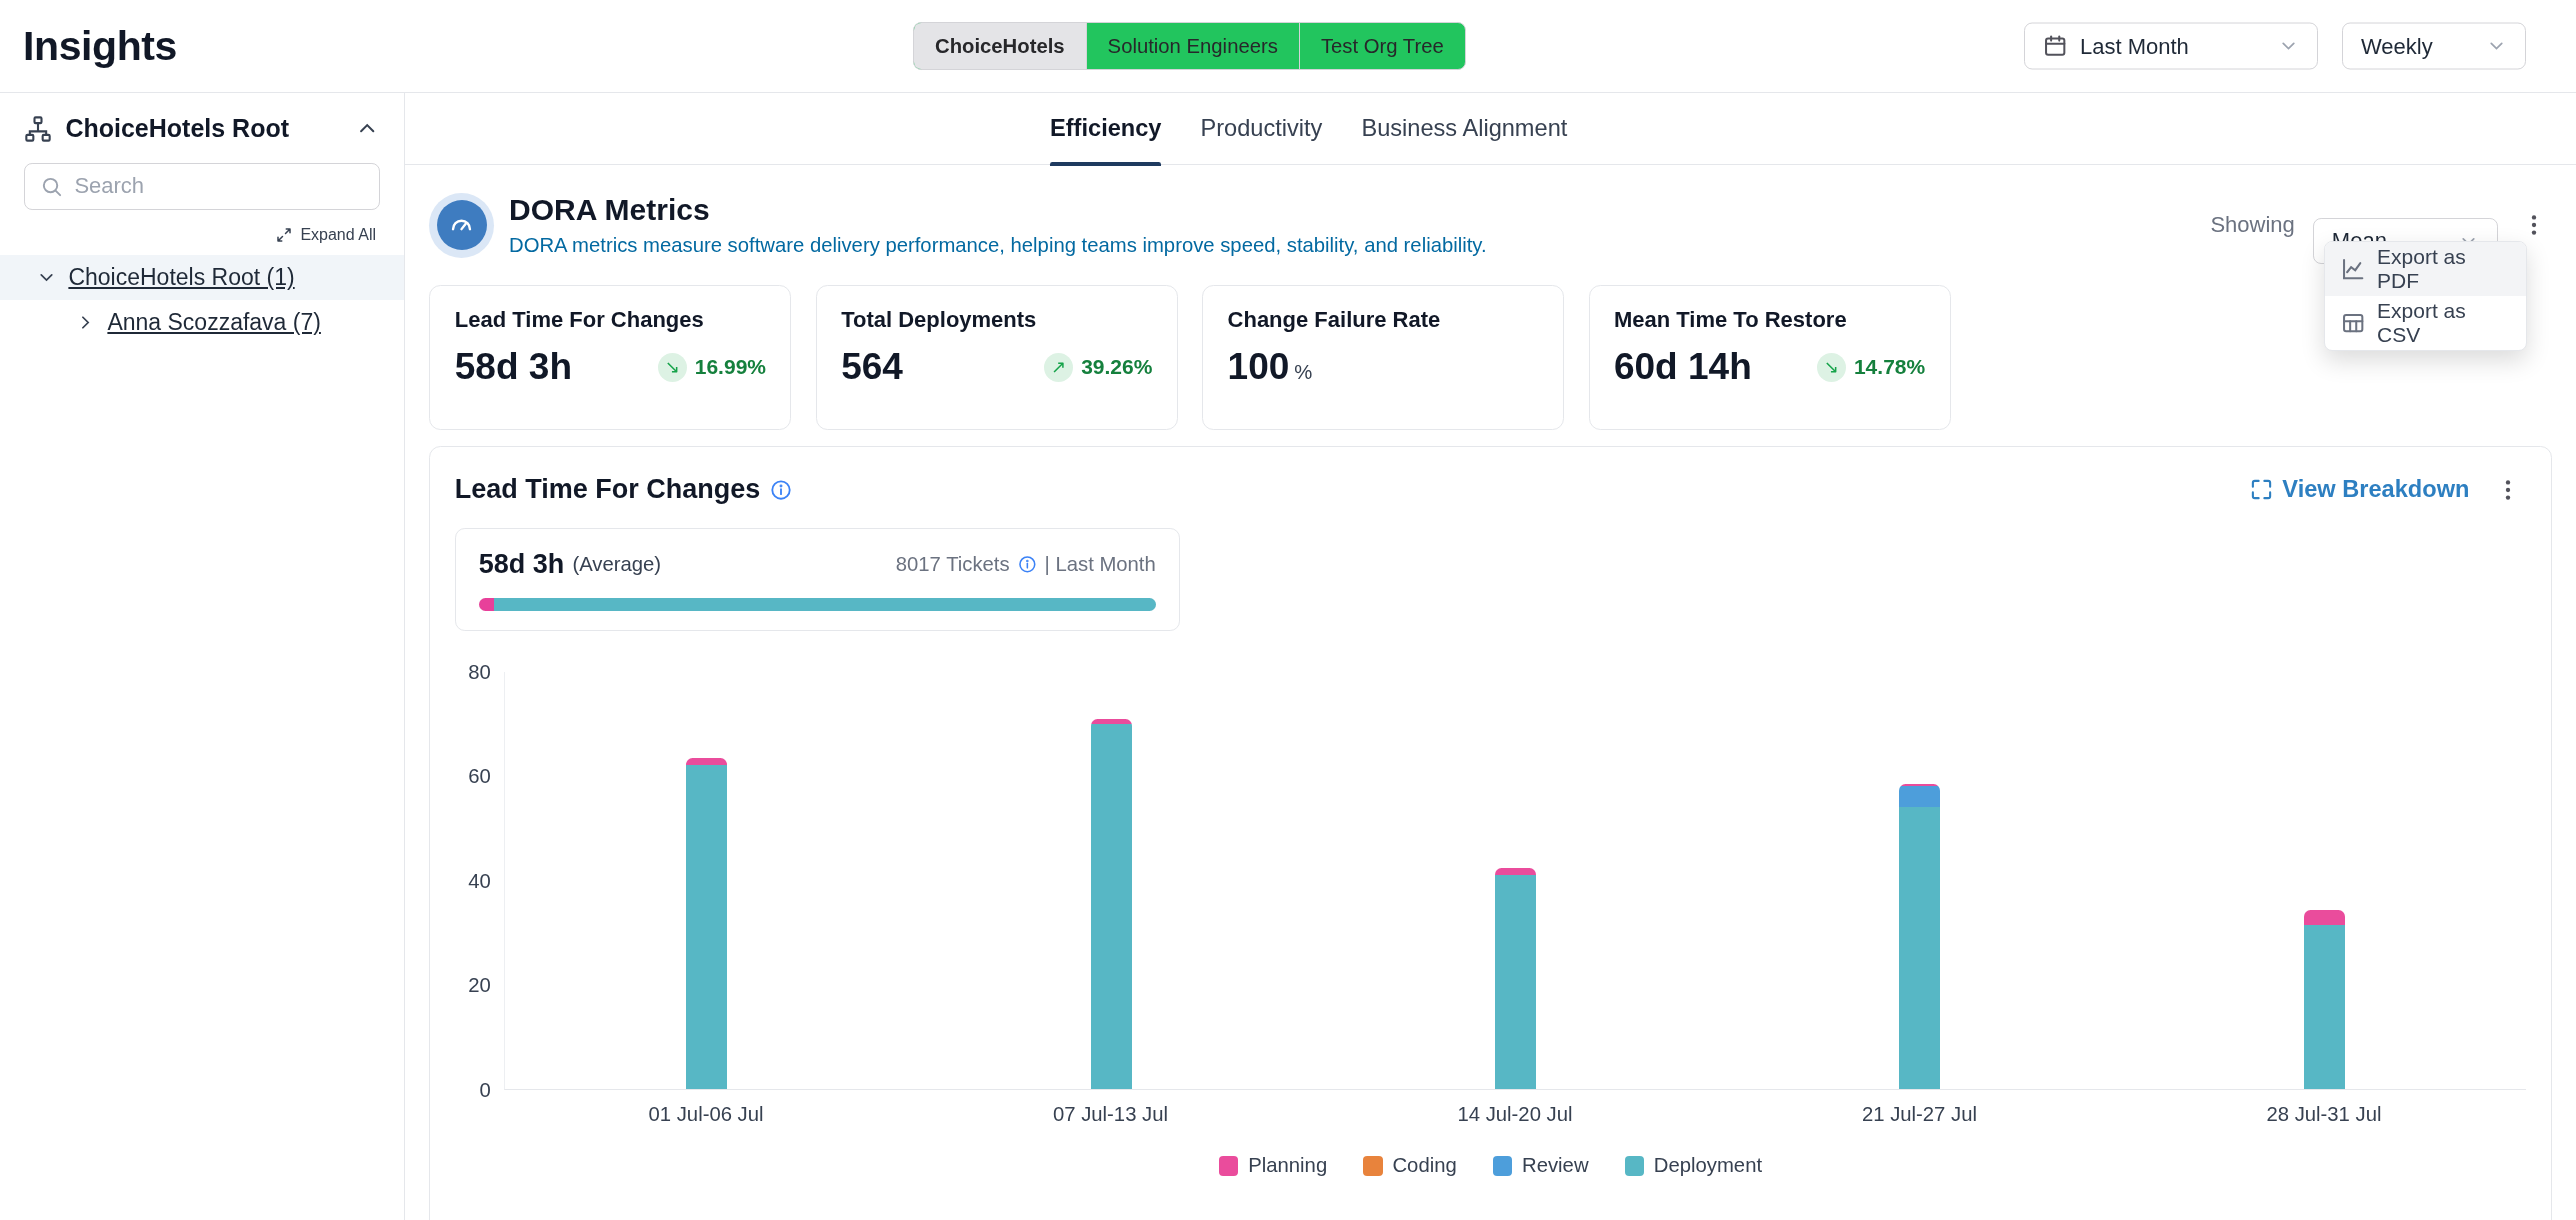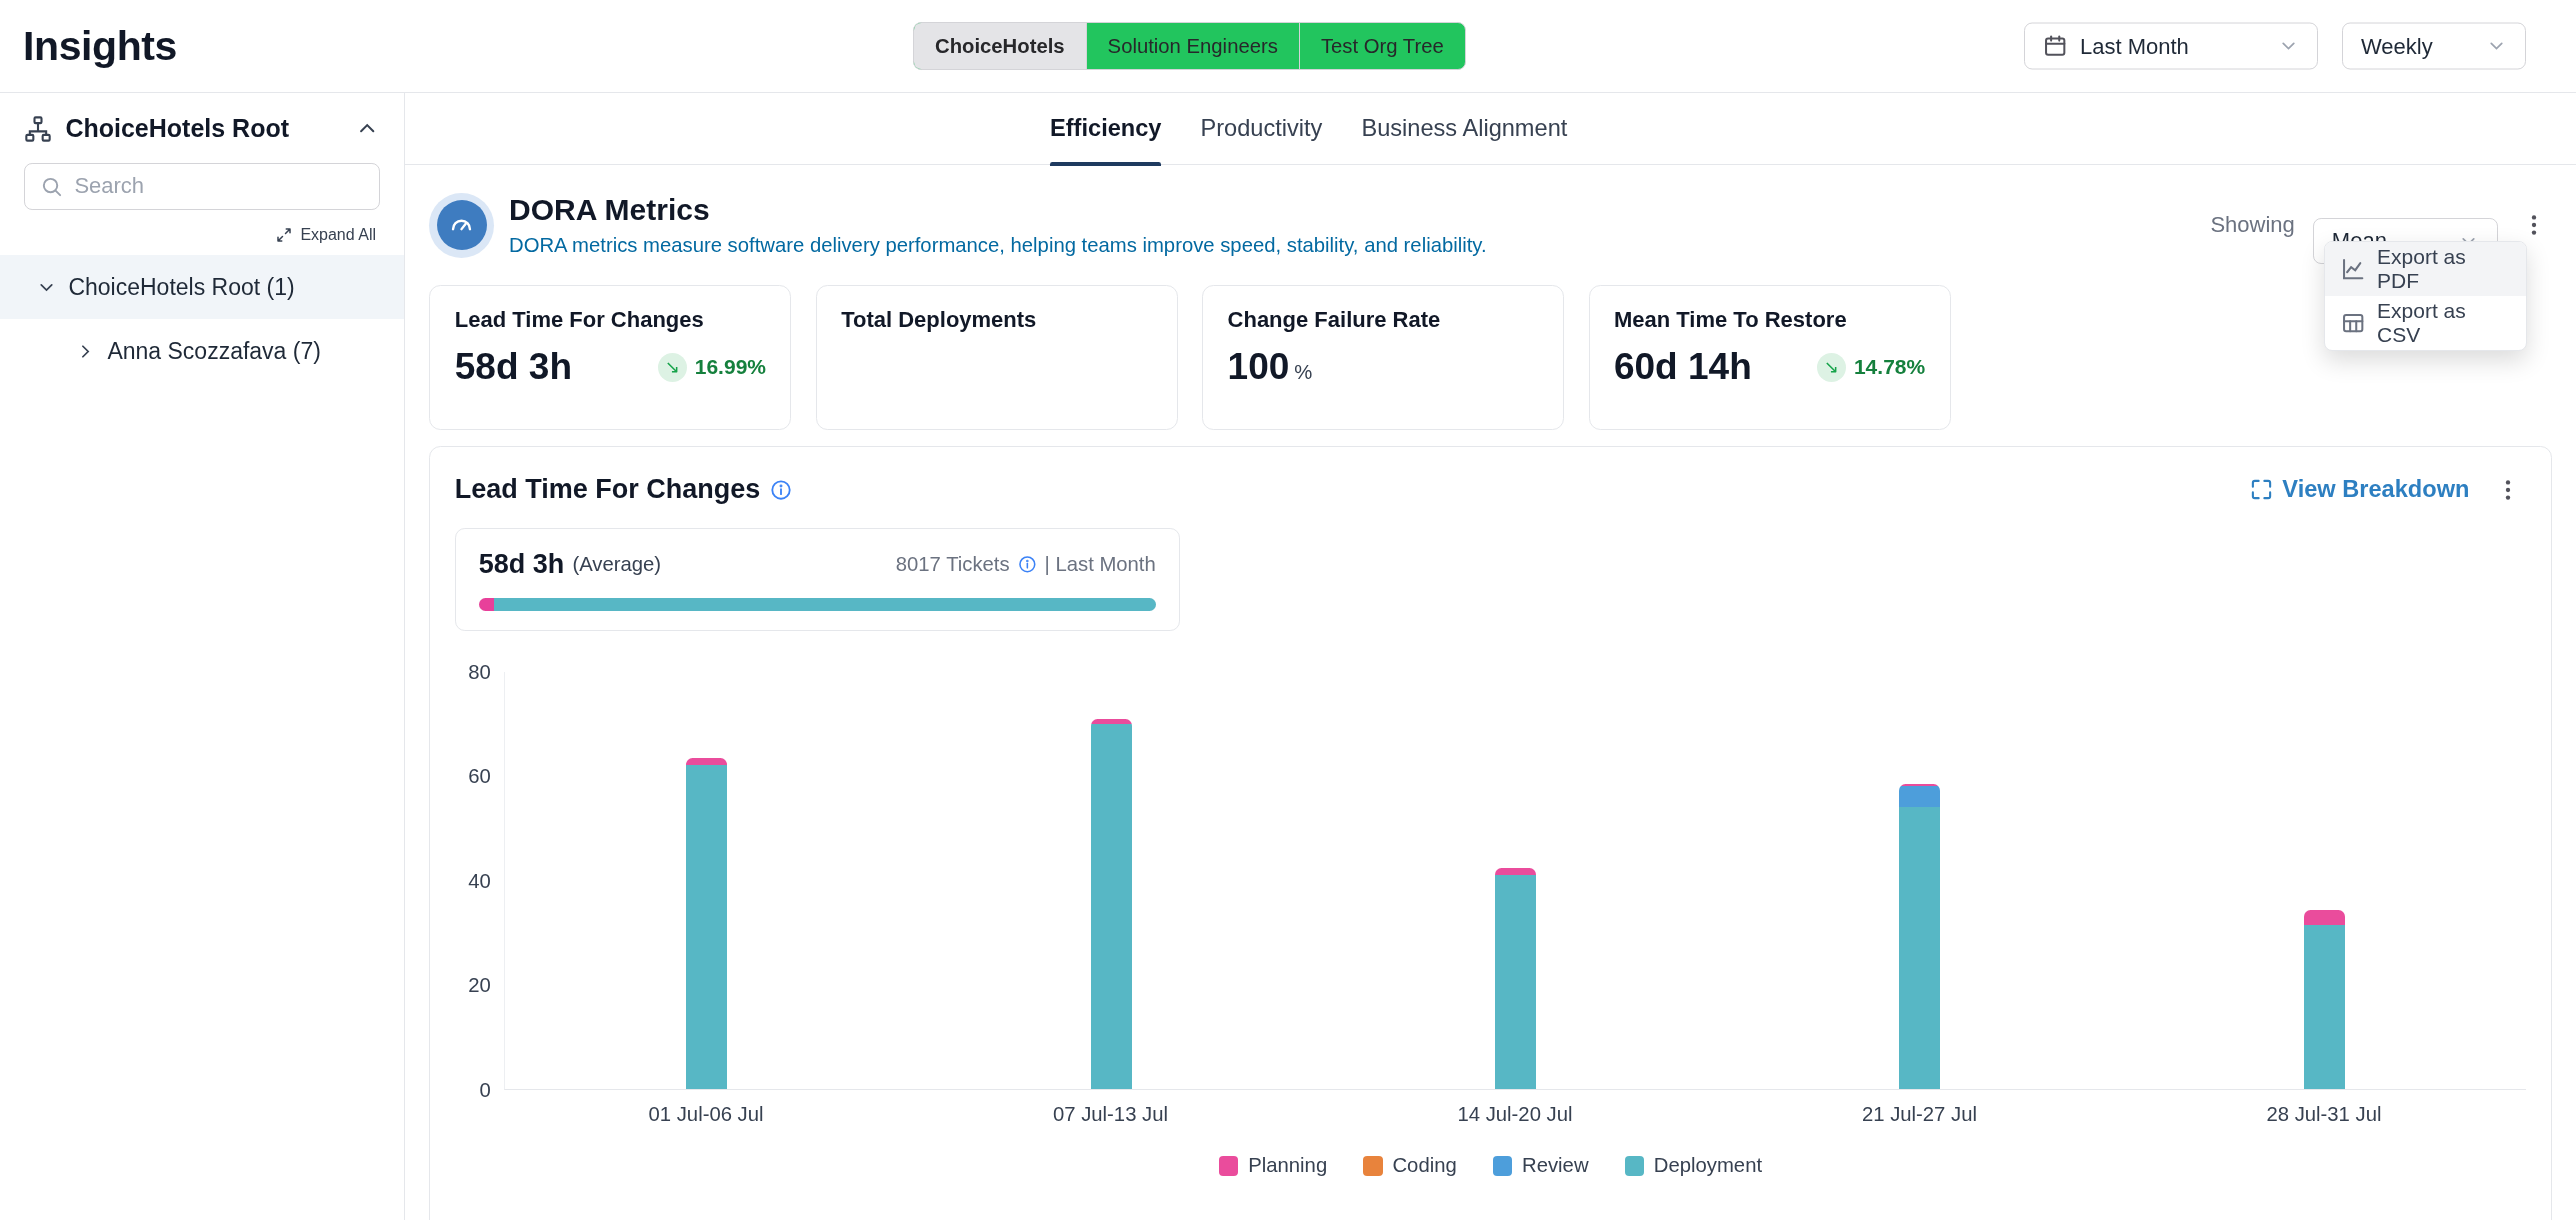--- a/index.html
+++ b/index.html
@@ -29,22 +29,22 @@
   .sb-head { display:flex; align-items:center; gap:13px; padding:21px 24.4px 18px 24.4px; }
   .sb-title { font-size:25px; font-weight:700; flex:1; }
   .sb-collapse { color:#374151; cursor:pointer; display:flex; }
   .search-box { margin:1.6px 24.4px 0 24.4px; height:47px; border:1.6px solid #d4d4d8; border-radius:8.1px;
                 display:flex; align-items:center; gap:11.4px; padding:0 14.6px; color:#9ca3af; }
   .search-box input { border:none; outline:none; font-size:22px; flex:1; color:#374151;
                       font-family:"Liberation Sans", sans-serif; background:transparent; }
   .search-box input::placeholder { color:#9ca3af; }
   .expand-row { display:flex; justify-content:flex-end; padding:16.3px 28px 11.4px 0; }
   .expand-link { display:flex; align-items:center; gap:7px; font-size:16px; color:#374151; cursor:pointer; }
-  .tree-row { display:flex; align-items:center; gap:11.4px; height:64px; font-size:23px; color:#1f2937;
-              cursor:pointer; padding-left:36px; }
+  .tree-row { display:flex; align-items:center; gap:11.4px; height:45px; font-size:23px; color:#1f2937;
+              cursor:pointer; padding-left:36px;text-decoration:underline; }
   .tree-row.selected { background:#f1f5f9; }
   .tree-row.child { padding-left:75px; }
   .tree-row .chev { color:#374151; display:flex; }
 
   
   .main { position:absolute; left:405px; top:93px; width:2171px; height:1128px; overflow:hidden; }
   .tabbar { height:72px; border-bottom:1.6px solid #e5e7eb; display:flex; align-items:center;
             gap:39px; padding-left:645px; }
   .tab { font-size:23.6px; color:#374151; height:100%; display:flex; align-items:center;
          cursor:pointer; position:relative; }
@@ -288,20 +288,27 @@
             <span class="mcard-value">58d 3h</span>
             <span class="trend">
               <span class="trend-circle">↘</span>
               <span class="trend-pct">16.99%</span>
             </span>
           </div>
         </div>
 
         <div class="mcard">
           <div class="mcard-title">Total Deployments</div>
+          <div class="mcard-row">
+            <span class="mcard-value">564</span>
+            <span class="trend">
+              <span class="trend-circle">↗</span>
+              <span class="trend-pct">39.26%</span>
+            </span>
+          </div>
         </div>
 
         <div class="mcard">
           <div class="mcard-title">Change Failure Rate</div>
           <div class="mcard-row">
             <span class="mcard-value">
               <span>100</span><span class="unit">%</span>
             </span>
           </div>
         </div>

